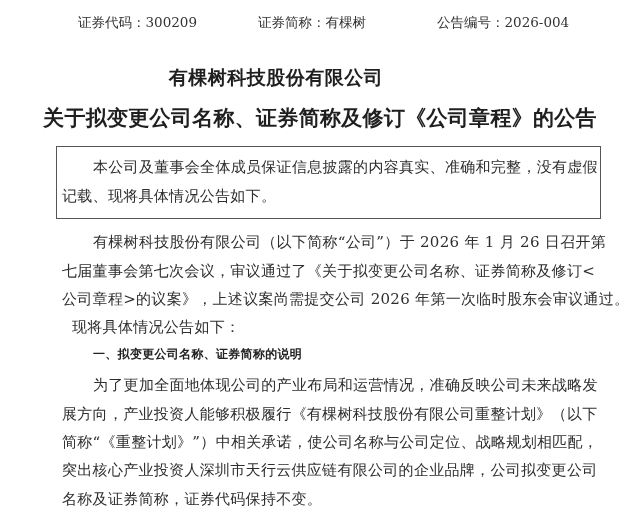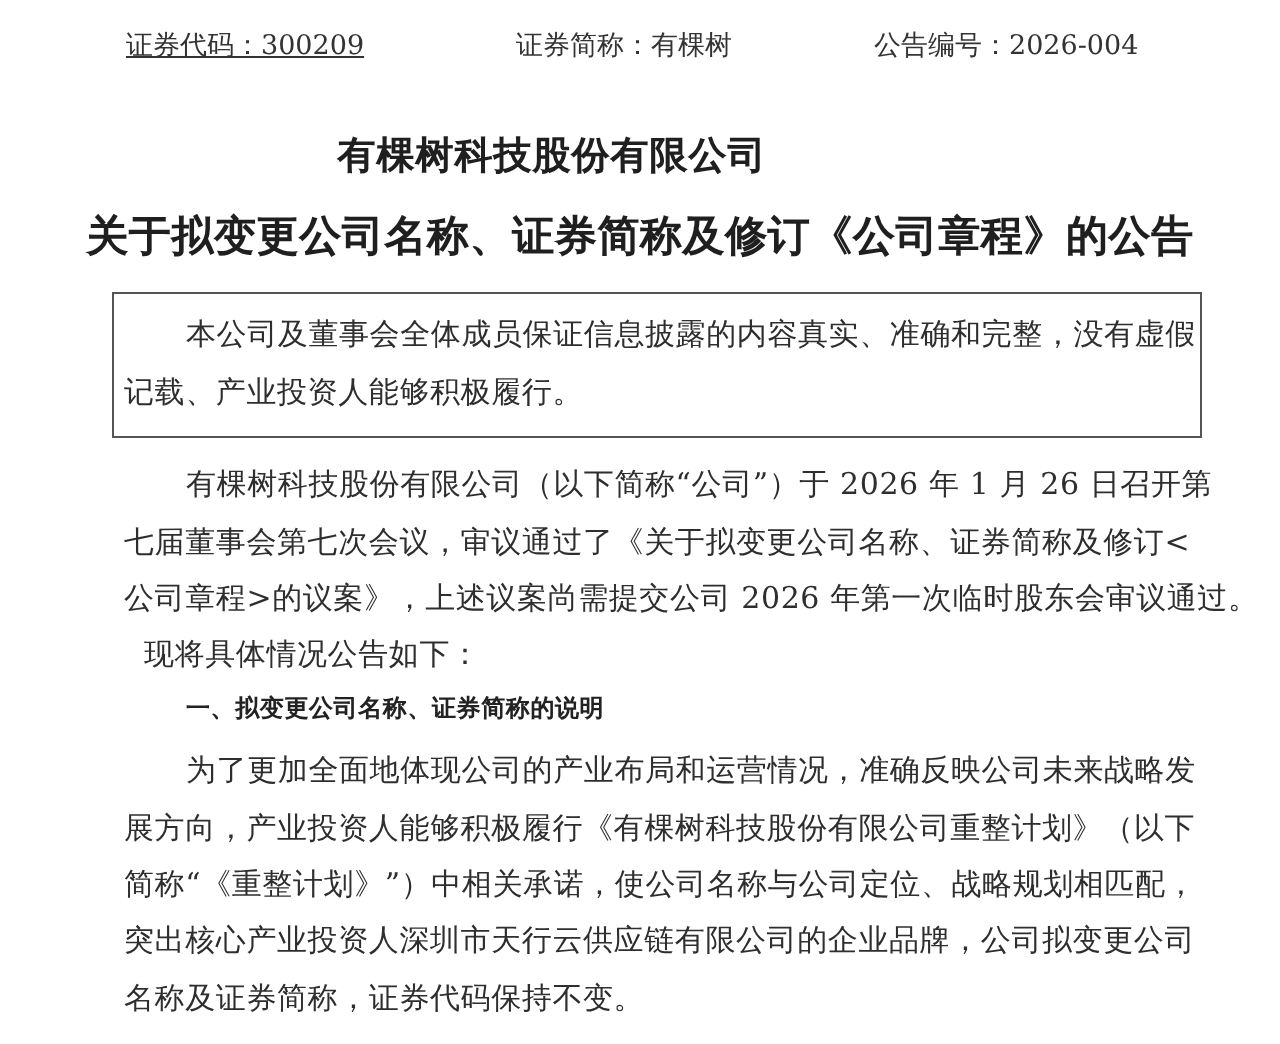--- a/index.html
+++ b/index.html
@@ -8,21 +8,21 @@
     background: #ffffff;
     font-family: "DejaVu Serif", "Liberation Serif", serif;
     color: #2b2b2b;
     position: relative;
   }
   .header-row {
     position: absolute; top: 14px; left: 0; width: 640px;
     font-size: 13.5px; color: #333;
   }
   .header-row span { position: absolute; white-space: nowrap; }
-  .h-code { left: 63px; text-decoration: underline; }
+  .h-code { left: 78px; }
   .h-abbr { left: 258px; }
   .h-no { left: 437px; }
   .title1 {
     position: absolute; top: 65px; left: 0; width: 552px; text-align: center;
     font-family: "DejaVu Sans", "Liberation Sans", sans-serif;
     font-weight: bold; font-size: 19px; color: #1f1f1f; letter-spacing: 0.5px;
   }
   .title2 {
     position: absolute; top: 104px; left: 0; width: 640px; text-align: center;
     font-family: "DejaVu Sans", "Liberation Sans", sans-serif;
@@ -48,21 +48,21 @@
   <span class="h-code">证券代码：300209</span>
   <span class="h-abbr">证券简称：有棵树</span>
   <span class="h-no">公告编号：2026-004</span>
 </div>
 
 <div class="title1">有棵树科技股份有限公司</div>
 <div class="title2">关于拟变更公司名称、证券简称及修订《公司章程》的公告</div>
 
 <div class="notice-box"></div>
 <div class="line" style="left:93px; top:158px;">本公司及董事会全体成员保证信息披露的内容真实、准确和完整，没有虚假</div>
-<div class="line" style="left:62px; top:187px;">记载、产业投资人能够积极履行。</div>
+<div class="line" style="left:62px; top:187px;">记载、现将具体情况公告如下。</div>
 
 <div class="line" style="left:93px; top:233px;">有棵树科技股份有限公司（以下简称“公司”）于 2026 年 1 月 26 日召开第</div>
 <div class="line" style="left:62px; top:262px;">七届董事会第七次会议，审议通过了《关于拟变更公司名称、证券简称及修订&lt;</div>
 <div class="line" style="left:62px; top:290px;">公司章程&gt;的议案》，上述议案尚需提交公司 2026 年第一次临时股东会审议通过。</div>
 <div class="line" style="left:72px; top:318px;">现将具体情况公告如下：</div>
 
 <div class="line section-heading" style="left:93px; top:346px;">一、拟变更公司名称、证券简称的说明</div>
 
 <div class="line" style="left:93px; top:376px;">为了更加全面地体现公司的产业布局和运营情况，准确反映公司未来战略发</div>
 <div class="line" style="left:62px; top:405px;">展方向，产业投资人能够积极履行《有棵树科技股份有限公司重整计划》（以下</div>

